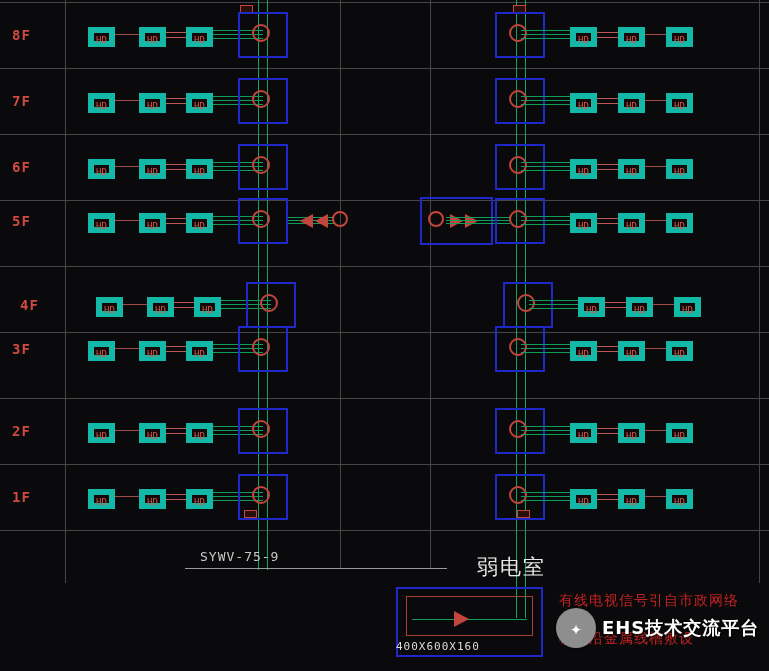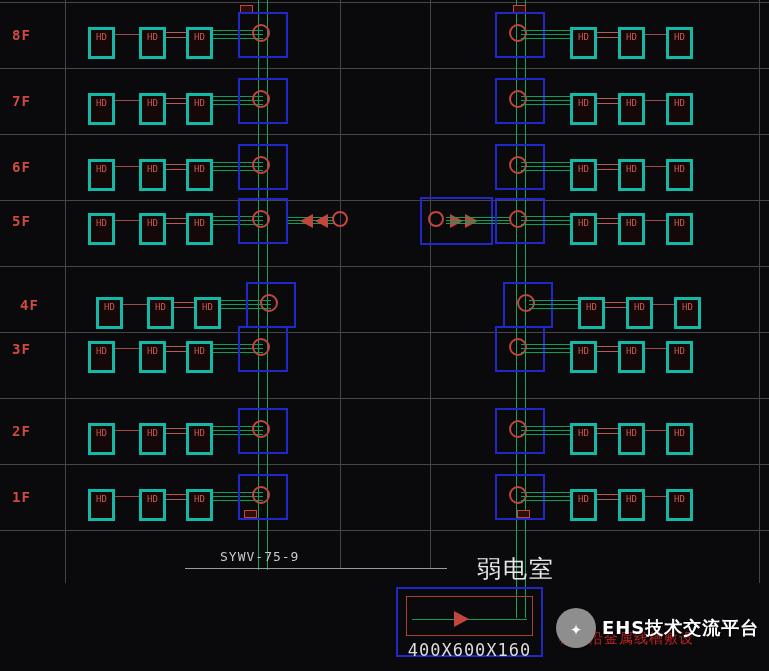--- a/index.html
+++ b/index.html
@@ -11,21 +11,21 @@
   }
   
   .hline { position:absolute; left:0; width:769px; height:1px; background:#454545; }
   .vline { position:absolute; top:0; width:1px; background:#454545; }
   
   .riser { position:absolute; top:0; width:1px; background:#12a35c; }
   
   .floor-row { position:absolute; left:0; width:769px; height:66px;text-decoration:underline; }
   .floor-label { position:absolute; left:12px; top:25px; font-size:14px; font-weight:bold;
                  color:#cf4a42; letter-spacing:1px; }
-  .hd { position:absolute; top:25px; width:27px; height:32px; border:3px solid #14b8a6;
+  .hd { position:absolute; top:25px; width:27px; height:20px; border:6px solid #14b8a6;
         color:#d2584e; font-size:9px; line-height:14px; text-align:center; background:#140808; }
   .hd.p1{left:88px}.hd.p2{left:139px}.hd.p3{left:186px}
   .hd.p4{left:570px}.hd.p5{left:618px}.hd.p6{left:666px}
   .cs { position:absolute; top:32px; height:1px; background:#a24a44; }
   .cs.l{left:115px;width:24px}.cs.r{left:645px;width:21px}
   .cd { position:absolute; top:30px; height:6px; border-top:1px solid #bd5951; border-bottom:1px solid #bd5951; }
   .cd.l{left:166px;width:20px}.cd.r{left:597px;width:21px}
   .ct { position:absolute; top:32px; height:1px; background:#0f9d58;
         box-shadow:0 -4px 0 #0f9d58, 0 4px 0 #0f9d58; }
   .ct.l{left:213px;width:50px}.ct.r{left:521px;width:49px}
@@ -43,31 +43,31 @@
   .tri-right { position:absolute; top:26px; width:0; height:0;
                border-top:7px solid transparent; border-bottom:7px solid transparent; border-left:13px solid #c4453d; }
   .tri-left.t1{left:300px}.tri-left.t2{left:315px}
   .tri-right.t3{left:450px}.tri-right.t4{left:465px}
   .amp-circle { position:absolute; top:23px; width:16px; height:16px; border:2px solid #c4453d; border-radius:50%; }
   .amp-circle.acl{left:332px}.amp-circle.acr{left:428px}
   .amp-rect { position:absolute; top:9px; left:420px; width:73px; height:48px; border:2px solid #2028c8; }
   
   .cap { position:absolute; width:13px; height:8px; border:1px solid #c4453d; background:#2a0f0d; }
   
-  .sywv-label { position:absolute; left:200px; top:549px; font-size:13px; color:#c9c9c9; letter-spacing:1px;margin-left:20px; }
+  .sywv-label { position:absolute; left:200px; top:549px; font-size:13px; color:#c9c9c9; letter-spacing:1px; }
   .sywv-line  { position:absolute; left:185px; top:568px; width:262px; height:1px; background:#9a9a9a; }
-  .room-label { position:absolute; left:477px; top:553px; font-size:24px; color:#e8e8e8;
+  .room-label { position:absolute; left:477px; top:553px; font-size:21px; color:#e8e8e8;
                 font-family:"DejaVu Sans", sans-serif; letter-spacing:2px; }
   .junction-box   { position:absolute; left:396px; top:587px; width:147px; height:70px; border:2px solid #2028c8; }
   .junction-inner { position:absolute; left:8px; top:7px; width:127px; height:40px; border:1px solid #a84038; }
   .junction-line  { position:absolute; left:14px; top:30px; width:115px; height:1px; background:#0f9d58; }
   .junction-tri   { position:absolute; left:56px; top:22px; width:0; height:0;
                     border-top:8px solid transparent; border-bottom:8px solid transparent; border-left:15px solid #c4453d; }
-  .size-label { position:absolute; left:396px; top:640px; width:147px; text-align:center;
-                font-size:17px; color:#dcdcdc; letter-spacing:1px; }
+  .size-label { position:absolute; left:396px; top:640px; width:147px; 
+                font-size:11px; color:#dcdcdc; letter-spacing:1px; }
   .note { position:absolute; left:559px; font-family:"DejaVu Sans", sans-serif; font-size:14px;
           color:#c32222; z-index:2; white-space:nowrap; letter-spacing:1px; }
   .note.l1{top:592px}.note.l2{top:630px}
   
   .watermark { position:absolute; left:556px; top:608px; z-index:5; display:flex; align-items:center; gap:6px; }
   .wm-logo { width:40px; height:40px; border-radius:50%; background:#8e8e8e; color:#fff;
              font-size:20px; text-align:center; line-height:40px; flex:0 0 auto;
              box-shadow:0 1px 3px rgba(0,0,0,.7); }
   .wm-text { font-family:"DejaVu Sans", sans-serif; font-size:18px; font-weight:bold; color:#ffffff;
              text-shadow:1px 1px 2px rgba(0,0,0,.85); letter-spacing:1px; white-space:nowrap; }
@@ -297,20 +297,21 @@
   <div class="sywv-line"></div>
   <div class="room-label">弱电室</div>
 
   <div class="junction-box">
     <div class="junction-inner"></div>
     <div class="junction-line"></div>
     <div class="junction-tri"></div>
   </div>
   <div class="size-label">400X600X160</div>
 
+  <div class="note l1">有线电视信号引自市政网络</div>
   <div class="note l2">楼内沿金属线槽敷设</div>
 
   <div class="watermark">
     <div class="wm-logo">✦</div>
     <div class="wm-text">EHS技术交流平台</div>
   </div>
 
 </div>
 
 </body></html>

